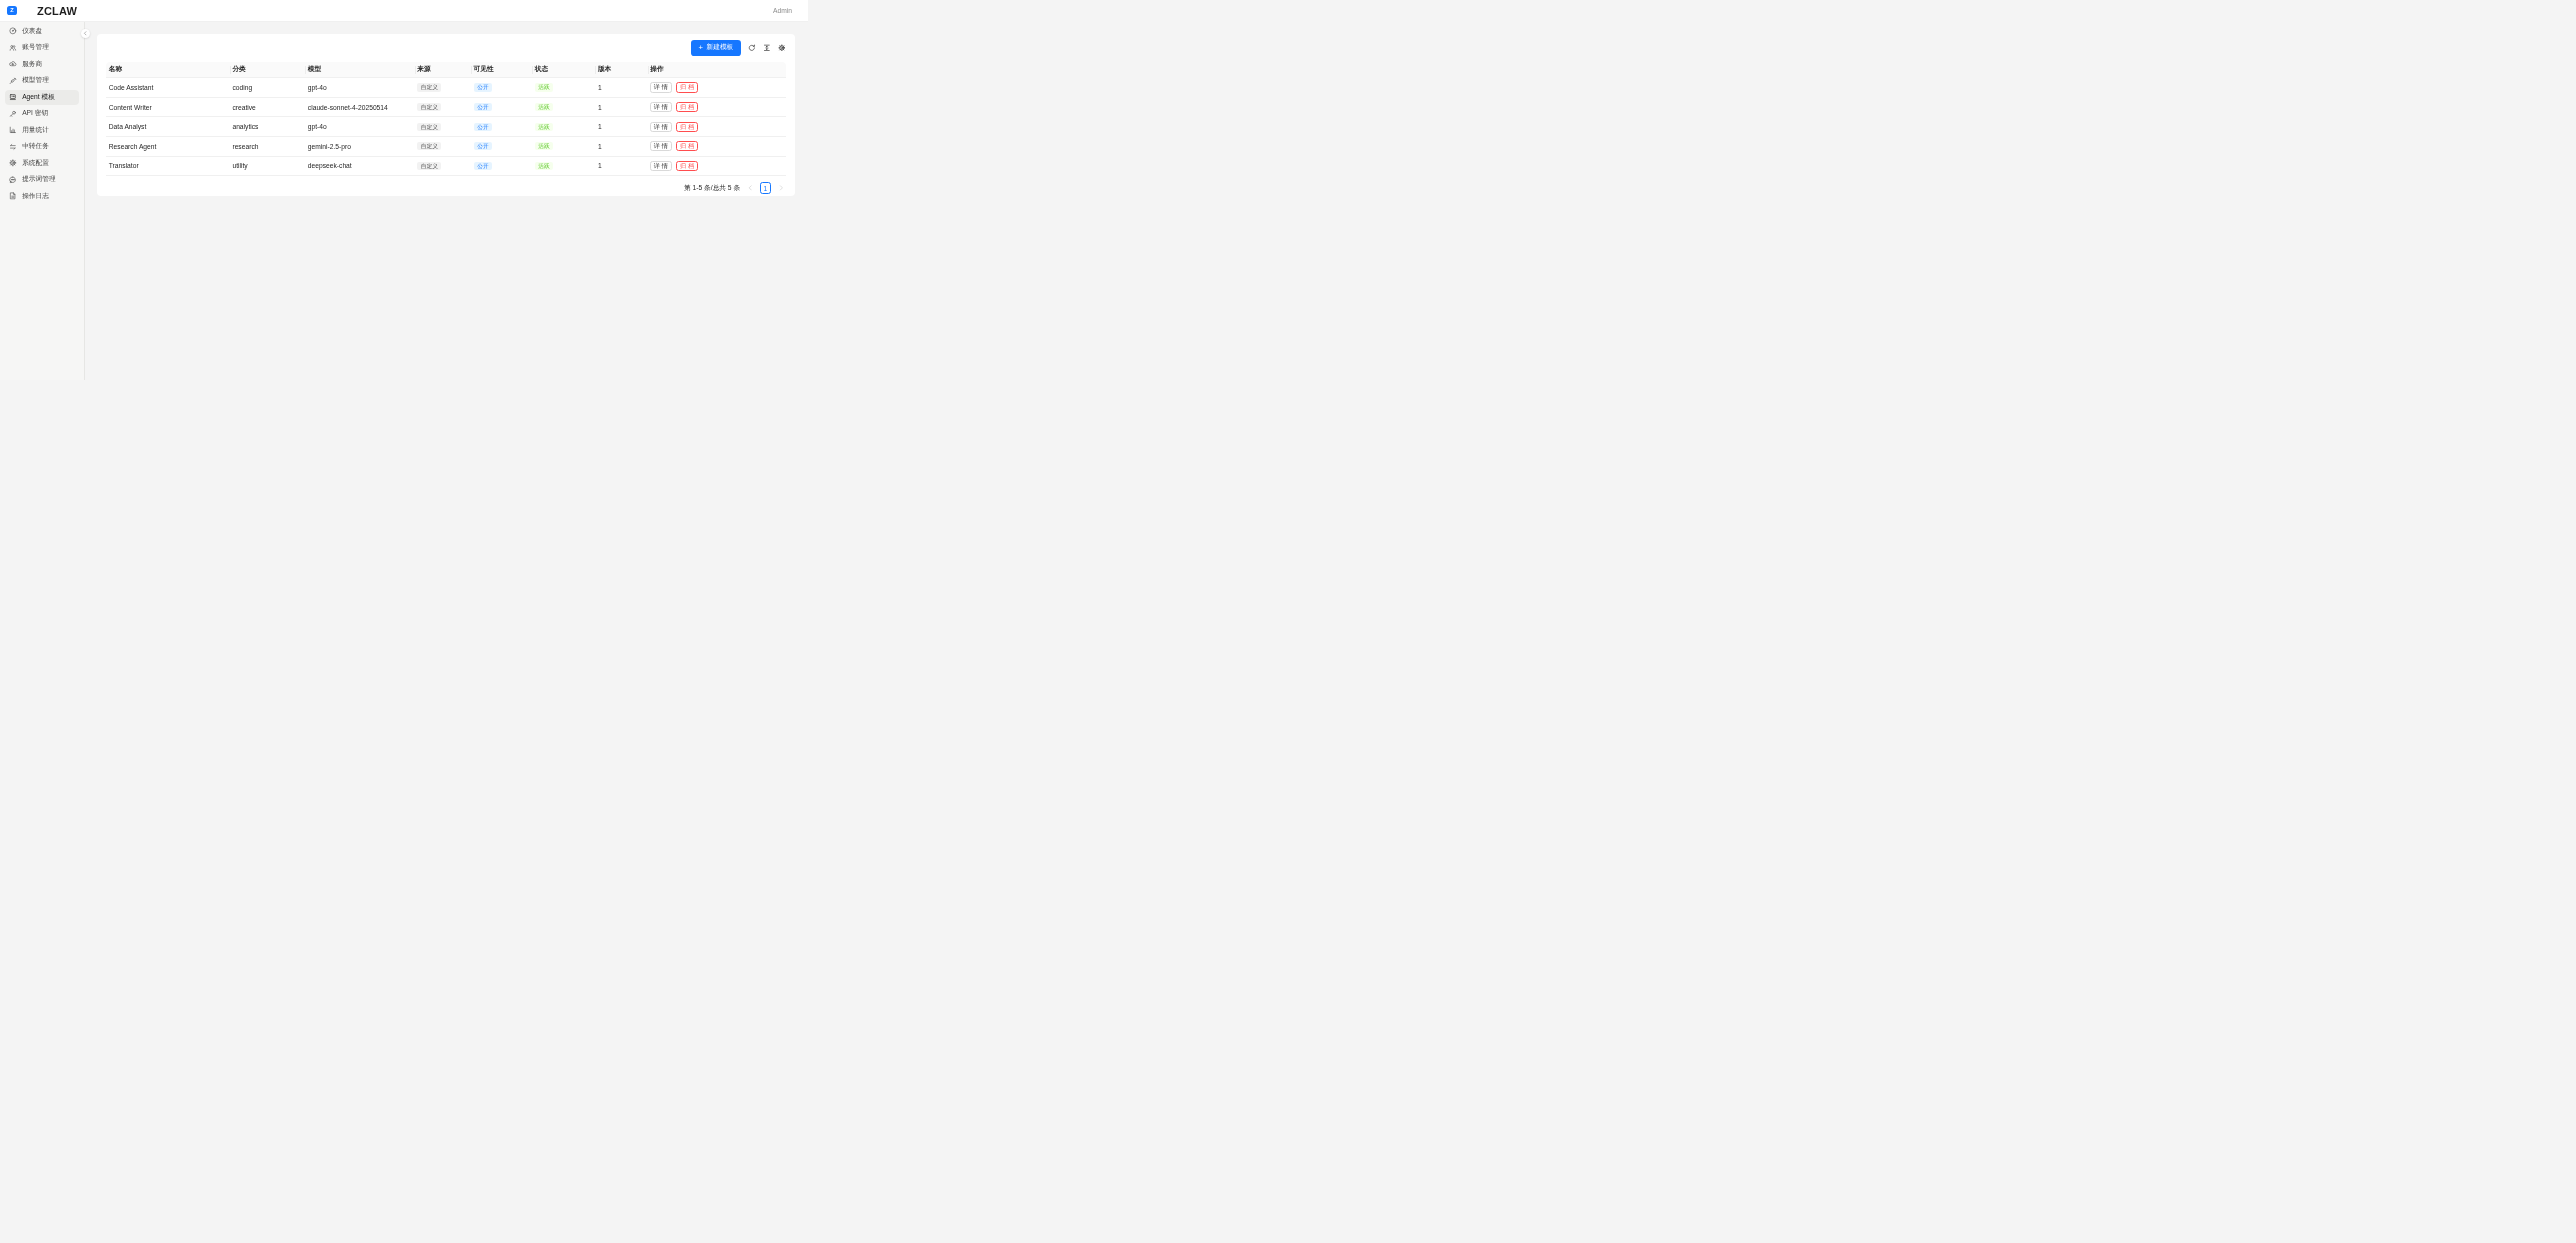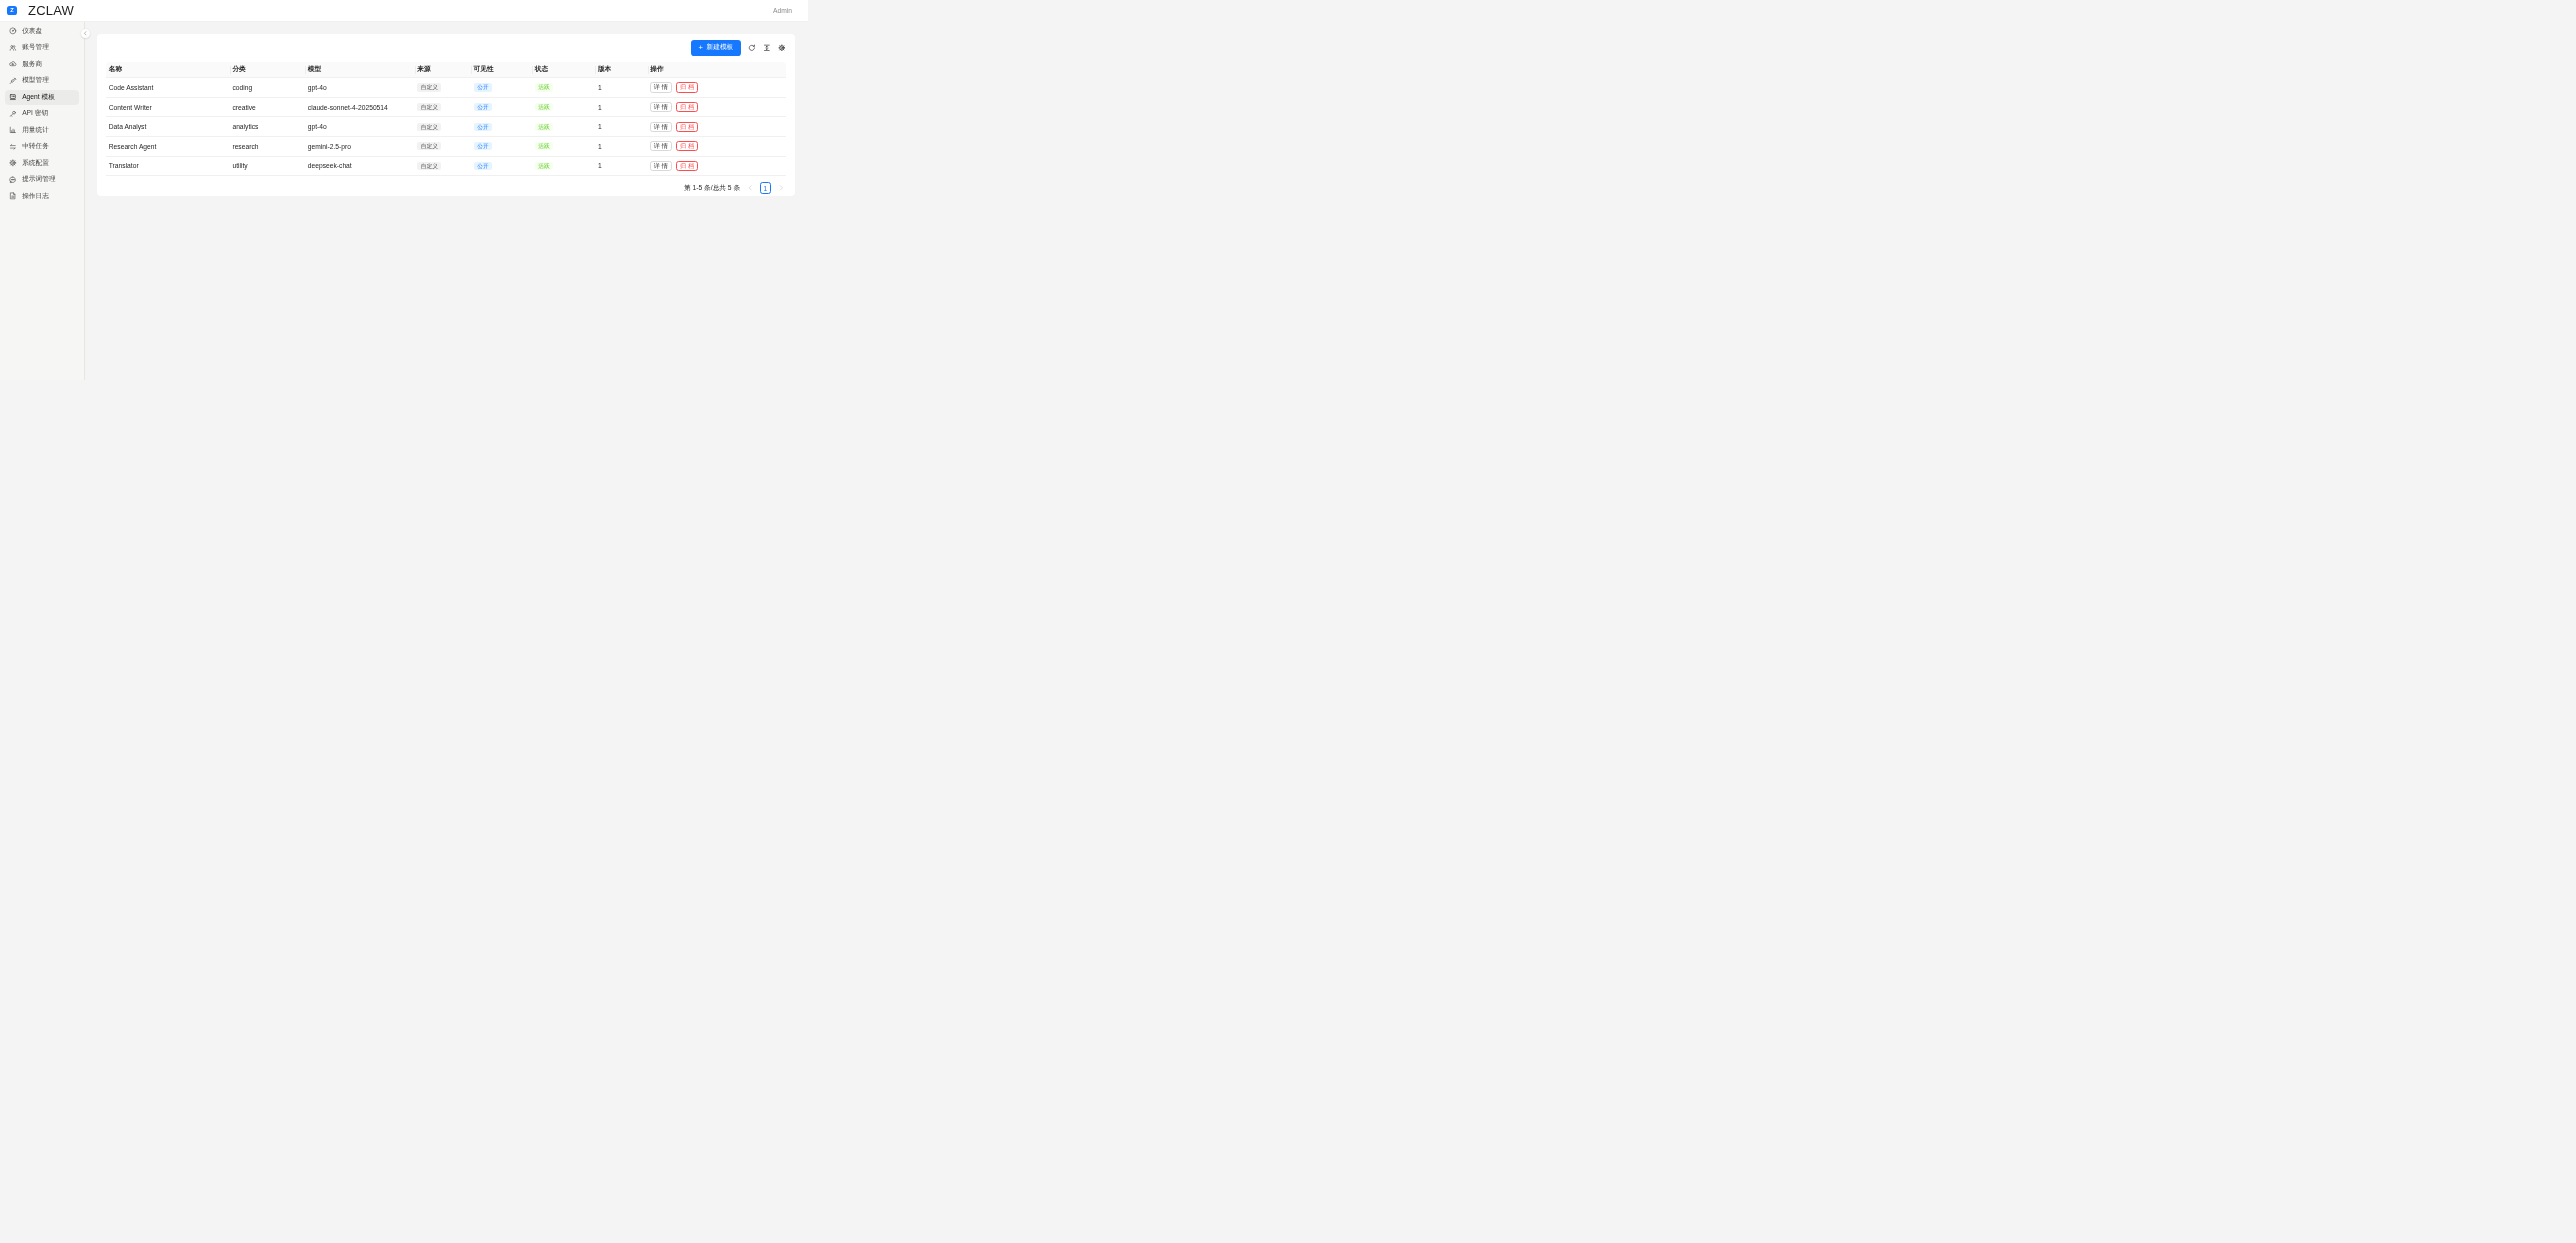--- a/index.html
+++ b/index.html
@@ -6,21 +6,21 @@
   html,body { width:808px; height:381px; overflow:hidden;
     font-family:"Liberation Sans","DejaVu Sans",sans-serif;
     background:#f4f4f4; color:#262626; }
 
   
   .app-header { height:22px; background:#fff; border-bottom:0.5px solid #f0f0f0;
     display:flex; align-items:center; padding:0 16px 0 7.2px; }
   .logo-box { width:9.8px; height:9.8px; border-radius:2.6px; background:#1677ff;
     color:#fff; font-size:5.7px; font-weight:700; display:flex;
     align-items:center; justify-content:center; }
-  .brand { margin-left:11px; font-size:13px; font-weight:400; color:#1f1f1f;
+  .brand { margin-left:20px; font-size:11px; font-weight:700; color:#1f1f1f;
     letter-spacing:0.2px; }
   .header-spacer { flex:1; }
   .admin-name { color:#8c8c8c; font-size:6.7px; }
 
   
   .layout { position:relative; display:flex; height:358px; }
   .sidebar { width:85px; background:#f6f6f5; border-right:0.5px solid #e6e6e4;
     padding-top:0.5px; flex-shrink:0; }
   .side-item { height:15.5px; margin:1px 5.2px; border-radius:4.1px; display:flex;
     align-items:center; gap:5.2px; padding:0 4.1px; font-size:6.7px; color:#404040;

